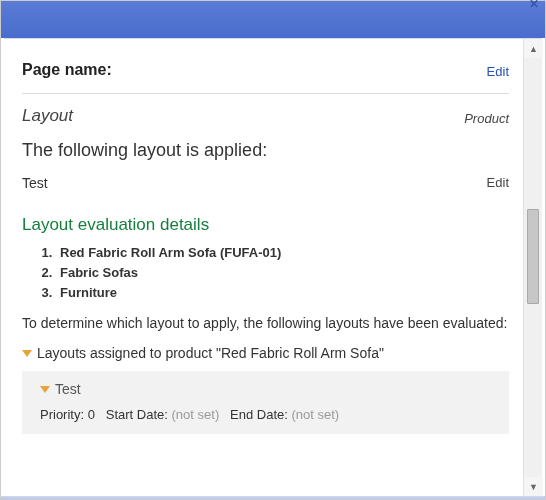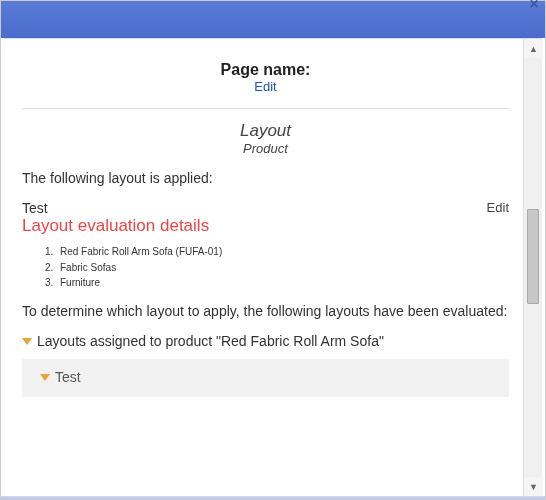--- a/index.html
+++ b/index.html
@@ -7,34 +7,34 @@
 .dialog { width:546px; height:500px; background:#fff; position:relative; border:1px solid #ccc; }
 .titlebar { height:37px; background:linear-gradient(#5a7cd6,#4a6ccc); color:#fff; padding:8px 14px; font-size:16px; font-weight:600; position:relative; }
 .close-x { position:absolute; right:6px; top:-4px; color:#3a56a8; font-size:12px; cursor:pointer; }
 .body { position:absolute; top:37px; bottom:3px; left:3px; right:3px; background:#fff; border-top:1px solid #d4dcef; }
 .scroll { position:absolute; top:0; bottom:0; left:0; right:19px; overflow:hidden; padding:0 0 0 0; }
 .content { padding:0 14px 0 18px; }
 .scrollbar-track { position:absolute; top:0; right:0; bottom:0; width:19px; background:#f0f0f0; border-left:1px solid #e1e1e1; }
 .scrollbar-btn { width:19px; height:19px; background:#f5f5f5; display:flex; align-items:center; justify-content:center; font-size:9px; color:#666; }
 .scrollbar-thumb { position:absolute; left:3px; right:3px; top:170px; height:95px; background:#c7c7c7; border:1px solid #a9a9a9; border-radius:1px; }
 .scrollbar-btn.bottom { position:absolute; bottom:0; }
-.section-head { display:flex; justify-content:space-between; align-items:center; margin-top:22px;flex-direction:column; }
+.section-head { display:flex; justify-content:space-between; align-items:flex-end; margin-top:22px; }
 .page-name-lbl { font-size:16px; font-weight:700; color:#222; }
 .page-type-line { color:#999; font-size:13px; margin-top:4px; }
 .grey-val { color:#999; }
 .link { color:#2352b6; font-size:13px; cursor:pointer; }
 .link-dark { color:#444; font-size:13px; cursor:pointer; }
 .hr { border:0; border-top:1px solid #dcdcdc; margin:14px 0 0 0; }
 .layout-title { font-size:17px; color:#444; }
-.applied-text { margin-top:14px; color:#333; font-size:14px; }
+.applied-text { margin-top:14px; color:#333; font-size:18px; }
 .layout-name-row { display:flex; justify-content:space-between; margin-top:14px; font-size:14px; }
-.eval-title { font-size:17px; color:#ef4444; }
+.eval-title { font-size:17px; color:#15803d; margin-top:24px; }
 .disclose { display:inline-block; width:0; height:0; border-left:5px solid transparent; border-right:5px solid transparent; border-top:7px solid #e8a33d; margin-right:5px; vertical-align:1px; }
 .eval-text { margin-top:14px; font-size:14px; line-height:1.35; }
-.ol { margin:8px 0 0 34px; font-size:10px; line-height:1.55; }
+.ol { margin:8px 0 0 34px; font-size:13px; line-height:1.55;font-weight:bold; }
 .ol li { padding-left:4px; }
 .determine-text { margin-top:12px; font-size:14px; }
 .assigned-line { margin-top:14px; font-size:14px; }
 .detail-box { background:#f2f2f2; margin-top:10px; padding:10px 14px 12px 18px; font-size:13px; }
 .detail-box .name-line { font-size:14px; color:#555; }
 .detail-box .meta-line { margin-top:10px; color:#333; }
 .detail-box .meta-line .grey-val { color:#9a9a9a; }
 .footer-bar { position:absolute; left:0; right:0; bottom:0; height:3px; background:linear-gradient(#cfd9f2,#b9c7ea); }
 </style>
 </head>
@@ -82,20 +82,28 @@
         <div class="determine-text">To determine which layout to apply, the following layouts have been evaluated:</div>
 
         <div class="assigned-line">
           <span class="disclose"></span><span>Layouts assigned to product "Red Fabric Roll Arm Sofa"</span>
         </div>
 
         <div class="detail-box">
           <div class="name-line">
             <span class="disclose"></span><span>Test</span>
           </div>
+          <div class="meta-line">
+            <span>Priority:</span>
+            <span>0</span>
+            &nbsp;&nbsp;<span>Start Date:</span>
+            <span class="grey-val">(not set)</span>
+            &nbsp;&nbsp;<span>End Date:</span>
+            <span class="grey-val">(not set)</span>
+          </div>
 
         </div>
 
       </div>
     </div>
 
     <div class="scrollbar-track">
       <div class="scrollbar-btn">▲</div>
       <div class="scrollbar-thumb"></div>
       <div class="scrollbar-btn bottom">▼</div>

